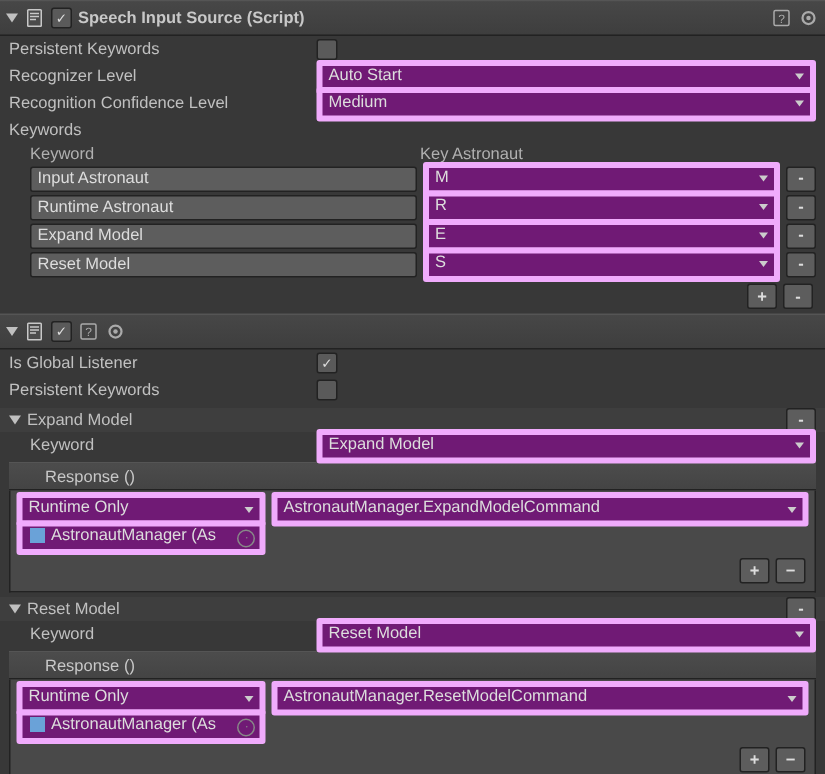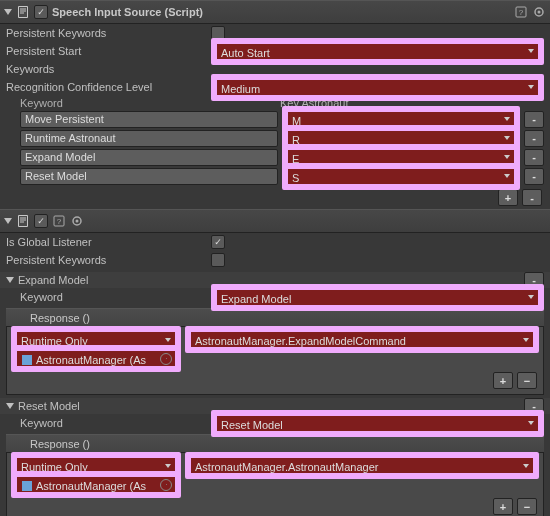--- a/index.html
+++ b/index.html
@@ -7,21 +7,21 @@
   .comp-hdr{display:flex;align-items:center;height:18px;background:linear-gradient(#474747,#3e3e3e);border-top:1px solid #555;border-bottom:1px solid #222;padding:2px 4px;gap:4px}
   .foldout{width:0;height:0;border-left:4px solid transparent;border-right:4px solid transparent;border-top:6px solid #c0c0c0;display:inline-block}
   svg.icon{flex-shrink:0}
   .chk{width:12px;height:12px;border:1px solid #222;background:#5a5a5a;border-radius:2px;display:inline-flex;align-items:center;justify-content:center;flex-shrink:0}
   .chk.on::after{content:"✓";color:#ddd;font-size:9px;line-height:1}
   .title{font-weight:bold;flex:1;color:#c8c8c8}
   .hdr-ico{width:14px;height:14px;display:flex;align-items:center;justify-content:center;color:#aaa}
   .row{display:flex;align-items:center;height:16px;padding:1px 6px}
   .lbl{flex:0 0 205px;color:#c0c0c0}
   .lbl.ind1{padding-left:14px;flex-basis:191px}
-  .dd{flex:1;height:15px;background:#7f1d1d;border:6px solid #f0abfc;border-radius:2px;display:flex;align-items:flex-end;padding:0 4px;position:relative;color:#ddd}
+  .dd{flex:1;height:15px;background:#701a75;border:4px solid #f0abfc;border-radius:2px;display:flex;align-items:flex-start;padding:0 4px;position:relative;color:#ddd}
   .dd::after{content:"";position:absolute;right:4px;top:50%;width:0;height:0;border-left:3px solid transparent;border-right:3px solid transparent;border-top:4px solid #ccc;transform:translateY(-50%)}
   .dd.obj::after{border:none;width:10px;height:10px;border:1px solid #888;border-radius:50%;right:3px;top:2px;transform:none}
   .dd.obj::before{content:"";position:absolute;right:8px;top:7px;width:1px;height:1px;background:#888;border-radius:50%}
   .listhdr{display:flex;padding:1px 6px 1px 20px;color:#b0b0b0}
   .listhdr span:first-child{flex:0 0 260px}
   .klist{padding:0 6px}
   .kw-row{display:flex;align-items:center;height:18px;gap:4px;margin-bottom:1px}
   .tf{height:15px;background:#5d5d5d;border:1px solid #222;border-radius:2px;padding:0 4px;display:flex;align-items:center;color:#ddd}
   .kw-row .tf:first-child{flex:0 0 248px;margin-left:14px}
   .kw-row .dd{flex:1}
@@ -65,42 +65,42 @@
           <circle cx="6" cy="6" r="1.5" fill="#aaa"></circle>
         </svg>
       </span>
 </div>
 
 <div class="row">
   <span class="lbl">Persistent Keywords</span>
   <span class="chk"></span>
 </div>
 <div class="row">
-  <span class="lbl">Persistent Start</span>
+  <span class="lbl">Recognizer Level</span>
   <span class="dd">
         <span>Auto Start</span>
       </span>
-</div>
-<div class="row">
-  <span class="lbl">Keywords</span>
 </div>
 <div class="row">
   <span class="lbl">Recognition Confidence Level</span>
   <span class="dd">
         <span>Medium</span>
       </span>
 </div>
+<div class="row">
+  <span class="lbl">Keywords</span>
+</div>
 <div class="listhdr">
   <span>Keyword</span>
   <span>Key Astronaut</span>
 </div>
 <div class="klist">
   <div class="kw-row">
     <span class="tf">
-          <span>Move Persistent</span>
+          <span>Input Astronaut</span>
         </span>
     <span class="dd">
           <span>M</span>
         </span>
     <span class="sqbtn">-</span>
   </div>
   <div class="kw-row">
     <span class="tf">
           <span>Runtime Astronaut</span>
         </span>
@@ -214,21 +214,21 @@
           <span>Reset Model</span>
         </span>
   </div>
   <div class="resp-hdr">Response ()</div>
   <div class="resp-body">
     <div class="ev-row">
       <span class="dd">
             <span>Runtime Only</span>
           </span>
       <span class="dd method">
-            <span>AstronautManager.AstronautManager</span>
+            <span>AstronautManager.ResetModelCommand</span>
           </span>
     </div>
     <div class="ev-row">
       <span class="dd obj">
         <svg class="objicon" width="12" height="12" viewBox="0 0 12 12">
               <rect x="1" y="1" width="10" height="10" fill="#6aa2d8"></rect>
             </svg>
         <span>AstronautManager (As</span>
       </span>
     </div>

